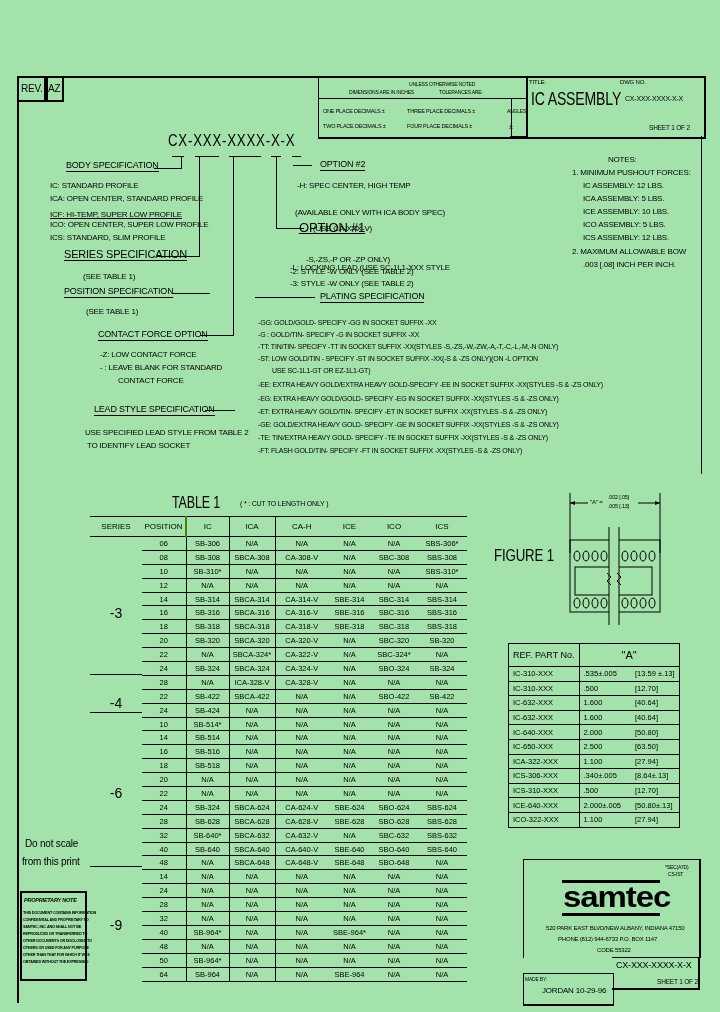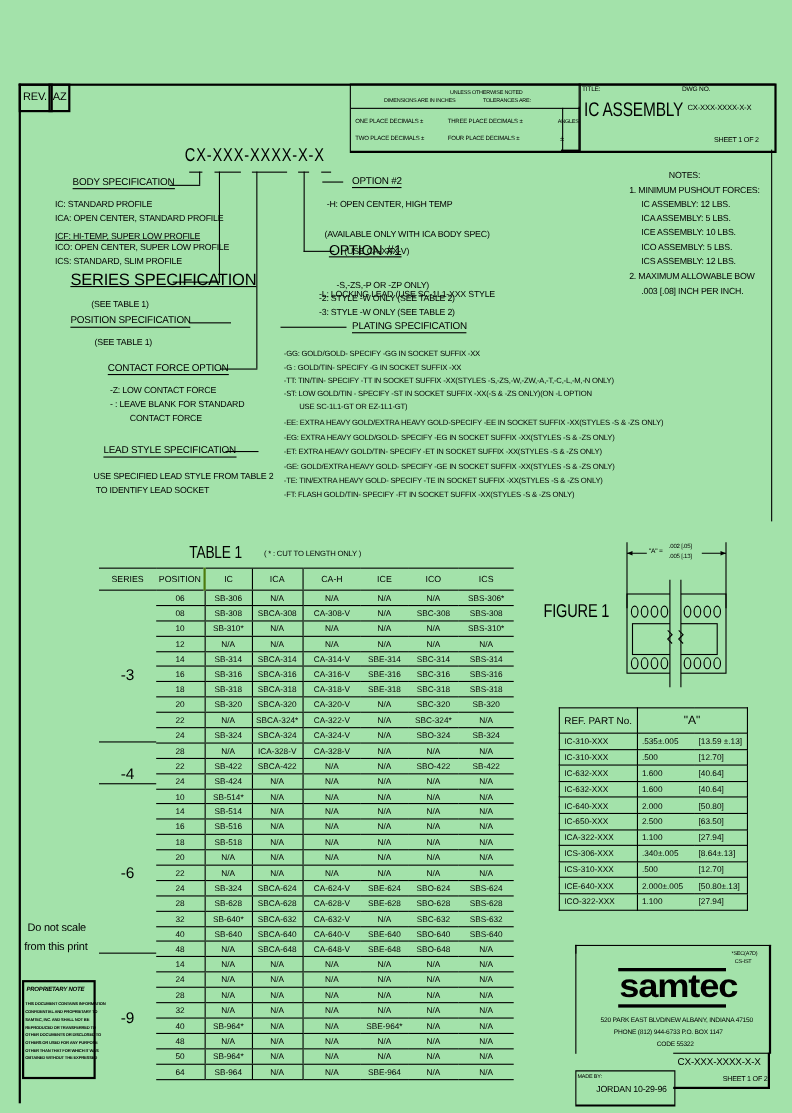--- a/index.html
+++ b/index.html
@@ -83,37 +83,37 @@
 
 <span class="t ul" style="left:66px;top:161px;font-size:9px;">BODY SPECIFICATION</span>
 <div>
   <span class="t" style="left:50px;top:181px;">IC:  STANDARD PROFILE</span>
   <span class="t" style="left:50px;top:194px;">ICA:  OPEN CENTER, STANDARD PROFILE</span>
   <span class="t" style="left:50px;top:210px;text-decoration:underline;">ICF:  HI-TEMP, SUPER LOW PROFILE</span>
   <span class="t" style="left:50px;top:220px;">ICO:  OPEN CENTER, SUPER LOW PROFILE</span>
   <span class="t" style="left:50px;top:233px;">ICS:  STANDARD, SLIM PROFILE</span>
 </div>
 
-<span class="t ul" style="left:64px;top:250px;font-size:15px;">SERIES SPECIFICATION</span>
+<span class="t ul" style="left:64px;top:250px;font-size:11px;">SERIES SPECIFICATION</span>
 <span class="t" style="left:83px;top:272px;">(SEE TABLE 1)</span>
 
 <span class="t ul" style="left:64px;top:287px;font-size:9px;">POSITION SPECIFICATION</span>
 <span class="t" style="left:86px;top:307px;">(SEE TABLE 1)</span>
 
 <span class="t ul" style="left:98px;top:330px;font-size:9px;">CONTACT FORCE OPTION</span>
 <span class="t" style="left:100px;top:350px;">-Z:  LOW CONTACT FORCE</span>
 <span class="t" style="left:100px;top:363px;">-  :  LEAVE BLANK FOR STANDARD</span>
 <span class="t" style="left:118px;top:376px;">CONTACT FORCE</span>
 
 <span class="t ul" style="left:94px;top:405px;font-size:9px;">LEAD STYLE SPECIFICATION</span>
 <span class="t" style="left:85px;top:428px;">USE SPECIFIED LEAD STYLE FROM TABLE 2</span>
 <span class="t" style="left:87px;top:441px;">TO IDENTIFY LEAD SOCKET</span>
 
 <span class="t ul" style="left:320px;top:160px;font-size:9px;">OPTION #2</span>
-<span class="t" style="left:297px;top:181px;">-H:  OPEN CENTER, HIGH TEMP</span>
+<span class="t" style="left:297px;top:181px;">-H:  SPEC CENTER, HIGH TEMP</span>
 <span class="t" style="left:313px;top:194px;margin-top:30px;">(USE CA-XXX-V)</span>
 <span class="t" style="left:295px;top:208px;">(AVAILABLE ONLY WITH ICA BODY SPEC)</span>
 
 <span class="t ul" style="left:299px;top:223px;font-size:13px;">OPTION #1</span>
 <span class="t" style="left:290px;top:243px;margin-top:20px;">-L:  LOCKING LEAD (USE SC-1L1-XXX STYLE</span>
 <span class="t" style="left:306px;top:255px;">-S,-ZS,-P OR -ZP ONLY)</span>
 <span class="t" style="left:290px;top:267px;">-2:  STYLE -W ONLY (SEE TABLE 2)</span>
 <span class="t" style="left:290px;top:279px;">-3:  STYLE -W ONLY (SEE TABLE 2)</span>
 
 <span class="t ul" style="left:320px;top:292px;font-size:9px;">PLATING SPECIFICATION</span>

